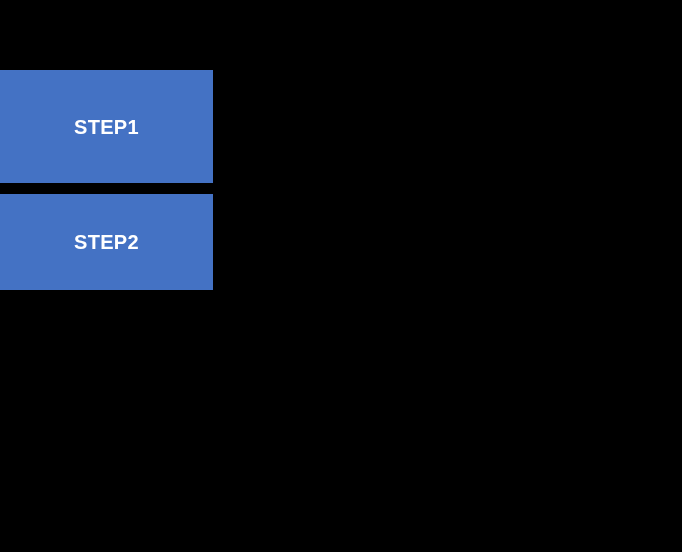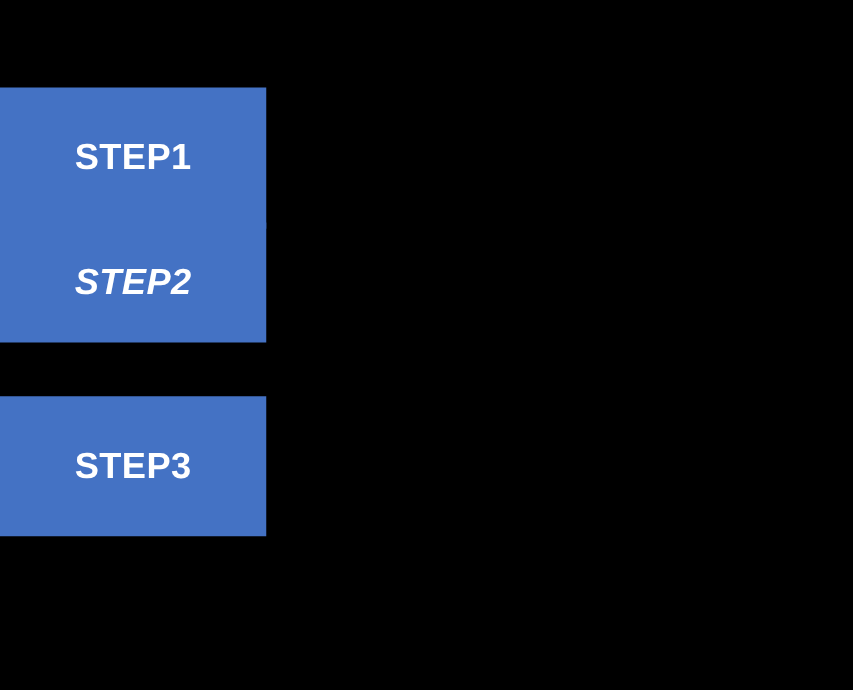--- a/index.html
+++ b/index.html
@@ -22,43 +22,40 @@
     width: 213px;
     display: flex;
     align-items: center;
     justify-content: center;
     box-sizing: border-box;
   }
   .step-label {
     color: #ffffff;
     font-family: "Liberation Sans", sans-serif;
     font-weight: bold;
-    font-size: 29px;
+    font-size: 20px;
     letter-spacing: 0.3px;
     line-height: 1;
     white-space: nowrap;
     user-select: none;
   }
   
   #step-box-0 { top: 70px;  height: 113px; }
   #step-box-1 { top: 194px; height: 112px; }
   #step-box-2 { top: 317px; height: 112px; }
   #step-box-3 { top: 440px; height: 112px; }
 </style>
 </head>
 <body>
 
 <div id="canvas" style="width: 682px; height: 552px; background-color: rgb(0, 0, 0);">
 
   <div class="step-box" id="step-box-0" style="background-color: rgb(68, 114, 196); top: 70px; height: 113px;">
     <span class="step-label">STEP1</span>
   </div>
 
-  <div class="step-box" id="step-box-1" style="background-color: rgb(68, 114, 196); top: 178px; height: 96px; font-style: italic;">
+  <div class="step-box" id="step-box-1" style="background-color: rgb(68, 114, 196); top: 194px; height: 96px;">
     <span class="step-label">STEP2</span>
   </div>
 
-  <div class="step-box" id="step-box-2" style="background-color: rgb(68, 114, 196); top: 317px; height: 112px;">
-    <span class="step-label">STEP3</span>
-  </div>
 
 
 </div>
 
 </body></html>

